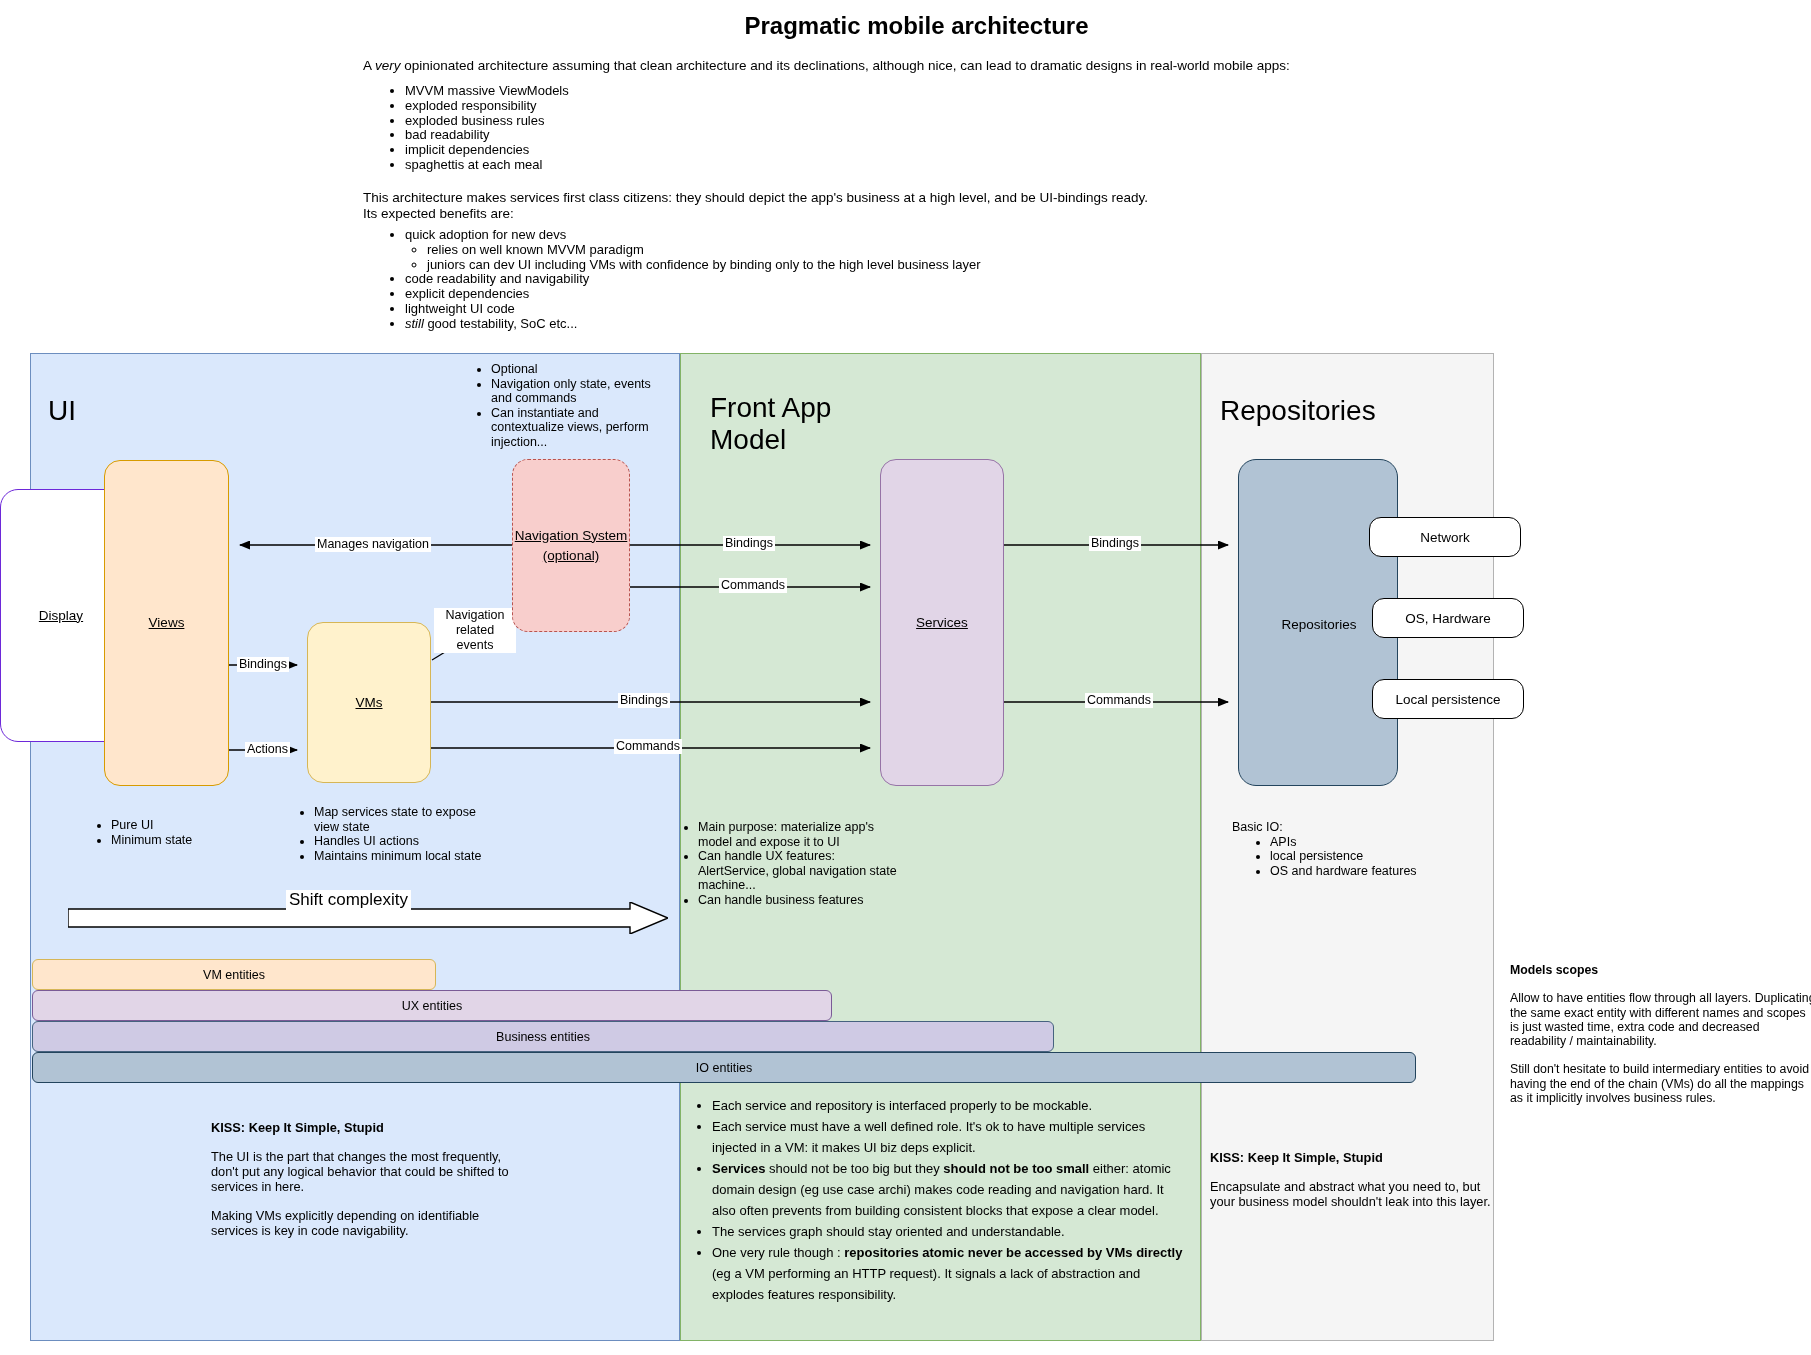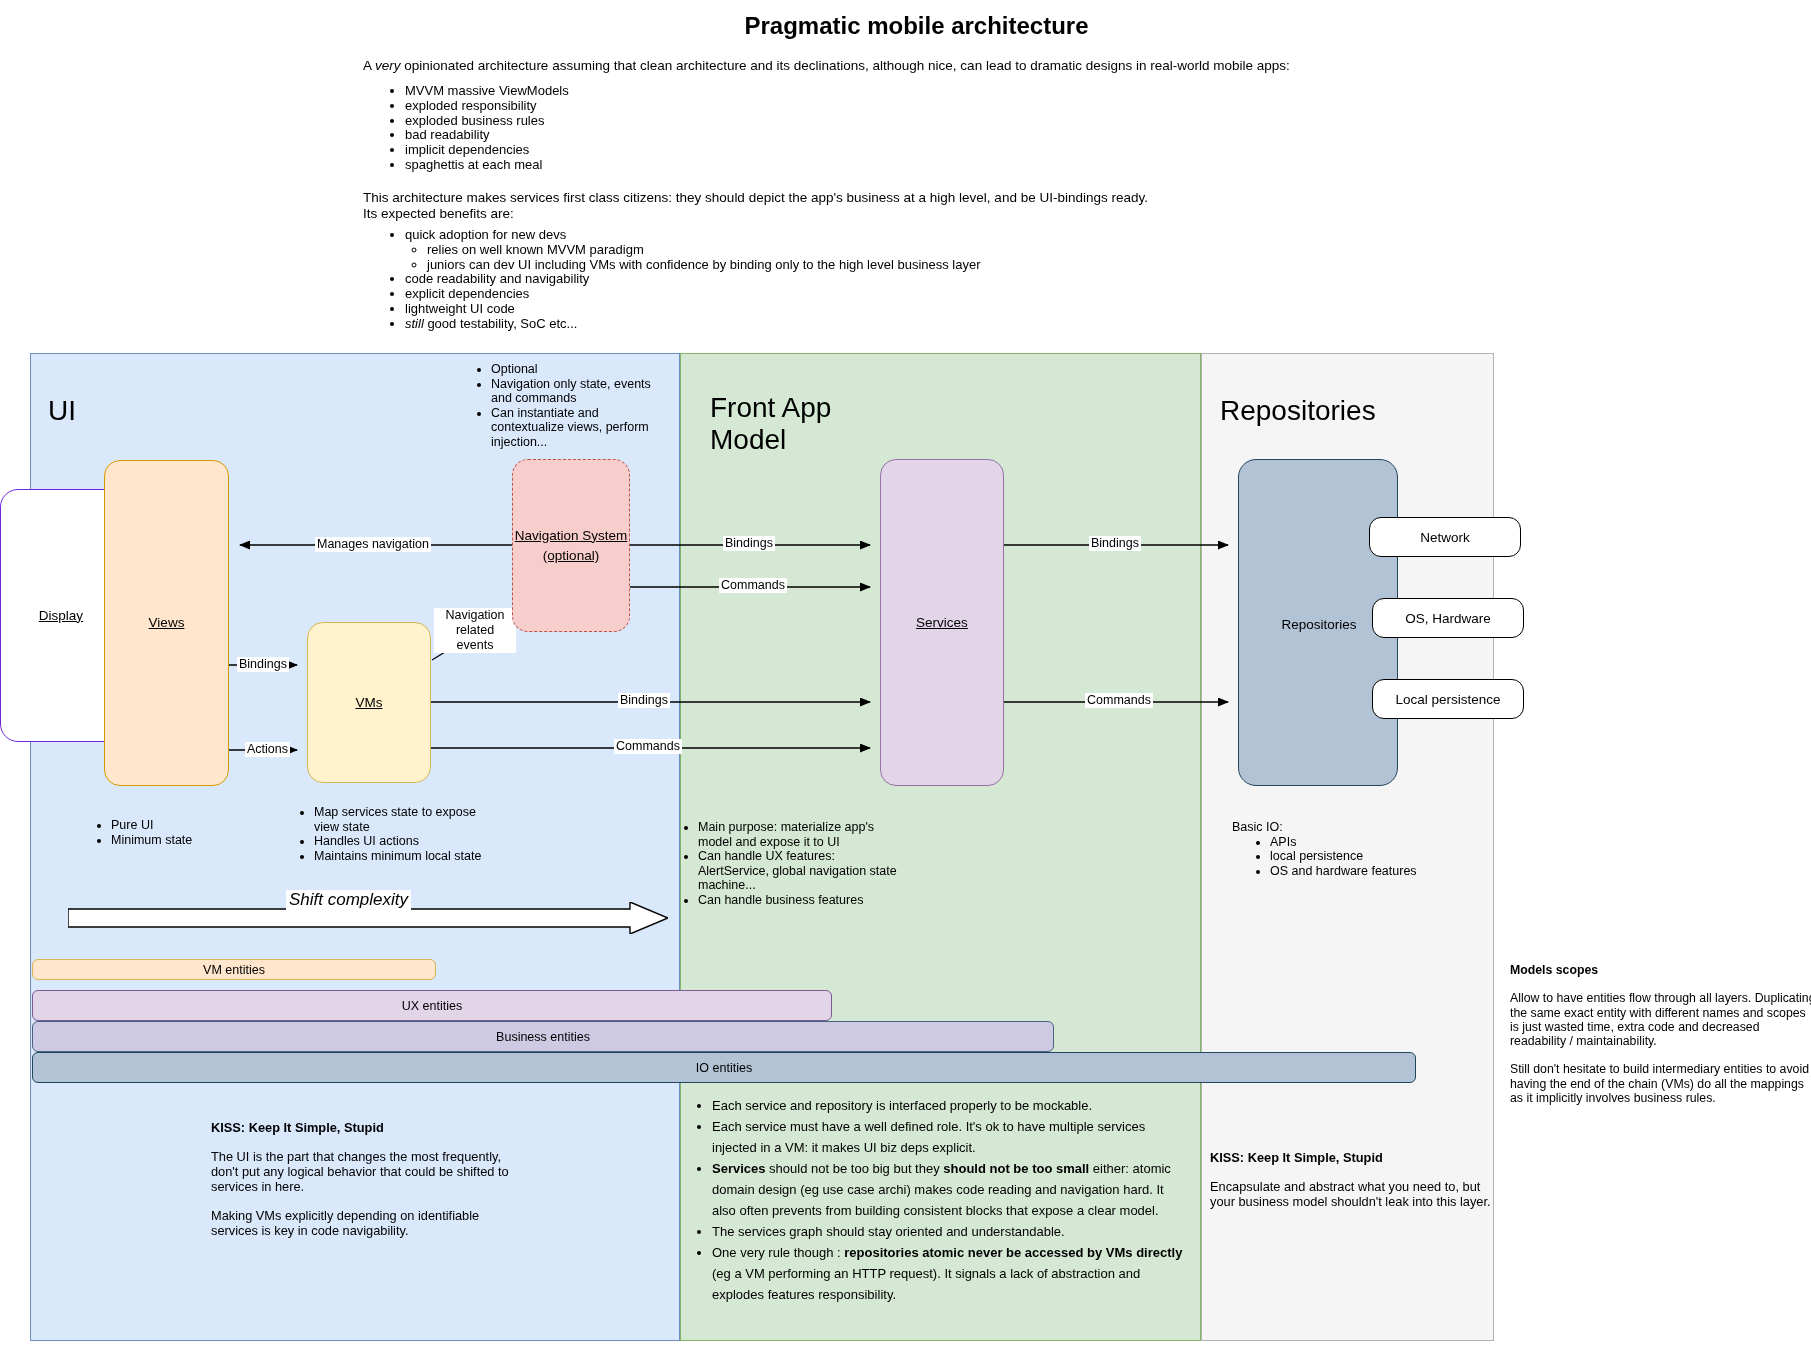--- a/index.html
+++ b/index.html
@@ -109,32 +109,32 @@
   #note-views{ left:95px;  top:818px; width:150px; }
   #note-vms  { left:298px; top:805px; width:200px; }
   #note-fam  { left:682px; top:820px; width:215px; }
   #note-repo { left:1232px; top:820px; width:230px; }
   #note-repo .basic-io-title { }
   #note-repo ul { padding-left:38px; }
 
   
   #shift-label {
     position:absolute; left:286px; top:890px;
-    font-size:17px; background:#ffffff; padding:0 3px; z-index:3;font-style:italic;
+    font-size:17px; background:#ffffff; padding:0 3px; z-index:3;
   }
   #shift-arrow { position:absolute; left:68px; top:902px; width:600px; height:32px; }
 
   
   .entity-bar {
     position:absolute; border-radius:6px;
     display:flex; align-items:center; justify-content:center;
     font-size:12.5px; color:#000;
   }
   #bar-vm {
-    left:32px; top:959px; width:404px; height:21px;
+    left:32px; top:959px; width:404px; height:31px;
     background:#ffe6cc; border:1px solid #d6b656;
   }
   #bar-ux {
     left:32px; top:990px; width:800px; height:31px;
     background:#e1d5e7; border:1px solid #7a5b96;
   }
   #bar-business {
     left:32px; top:1021px; width:1022px; height:31px;
     background:#cfcae4; border:1px solid #46637f;
   }

